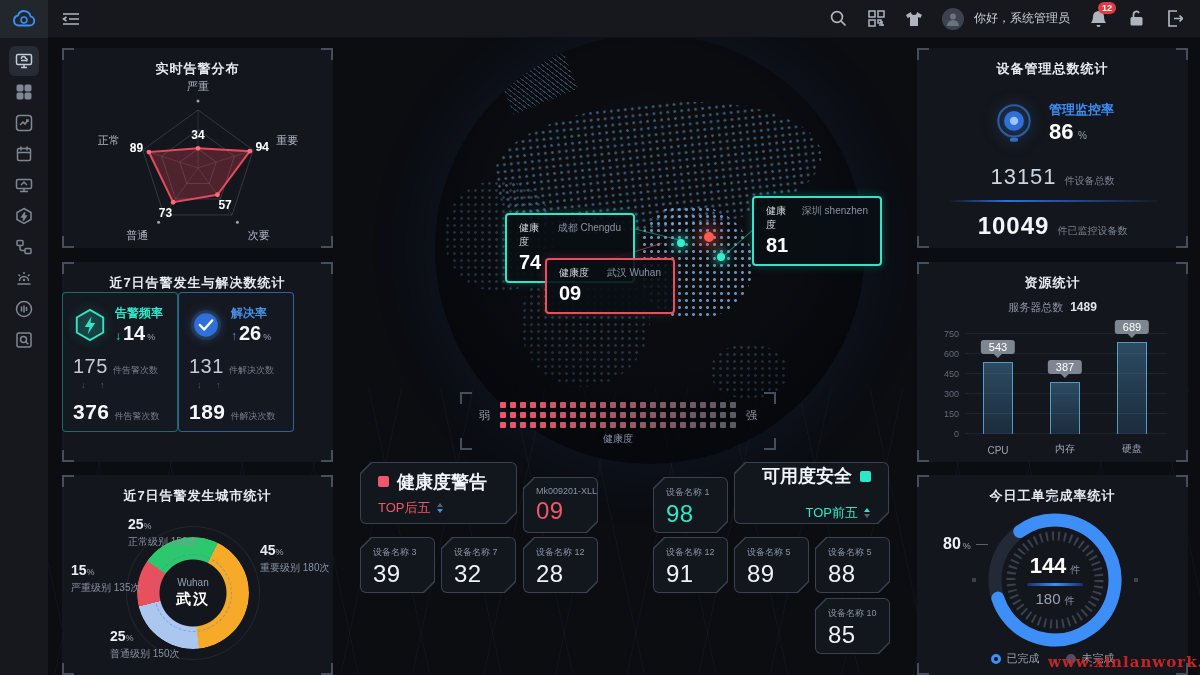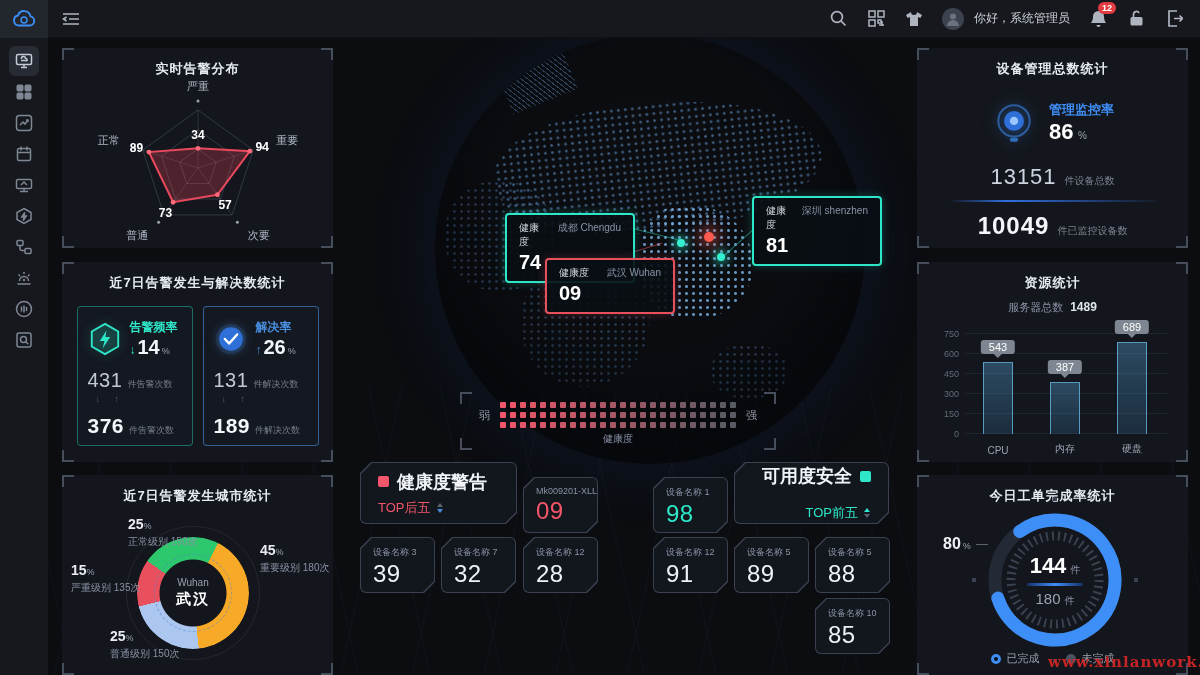--- a/index.html
+++ b/index.html
@@ -44,21 +44,21 @@
   .p-l2 { left:62px; top:224px; }
   .p-l3 { left:62px; top:437px; }
   .p-r1 { left:917px; top:10px; }
   .p-r2 { left:917px; top:224px; }
   .p-r3 { left:917px; top:437px; }
 
   
   #radar-svg { display:block; margin:2px auto 0; }
 
   
-  .stat-row { display:flex; gap:10px; justify-content:center; margin-top:14px; }
+  .stat-row { display:flex; }
   .stat-card { width:116px; height:140px; background:rgba(22,28,36,.55); border:1px solid; border-radius:4px; padding:12px 10px 8px; }
   .stat-card.teal { border-color:rgba(46,230,200,.4); }
   .stat-card.blue { border-color:rgba(74,144,226,.6); }
   .stat-head { display:flex; align-items:center; gap:8px; }
   .stat-ic { width:34px; height:34px; flex:none; filter:drop-shadow(0 0 6px rgba(46,230,200,.35)); }
   .stat-card.blue .stat-ic { filter:drop-shadow(0 0 6px rgba(74,144,226,.45)); }
   .stat-name { font-size:12px; font-weight:bold; }
   .stat-card.teal .stat-name, .stat-card.teal .t-arrow { color:#2ee6c8; }
   .stat-card.blue .stat-name, .stat-card.blue .t-arrow { color:#4a90e2; }
   .t-row { display:flex; align-items:baseline; gap:2px; }
@@ -527,21 +527,21 @@
             <div>
               <div class="stat-name">告警频率</div>
               <div class="t-row">
                 <span class="t-arrow">↓</span>
                 <span class="t-val">14</span>
                 <span class="t-unit">%</span>
               </div>
             </div>
           </div>
           <div class="v-row">
-              <span class="v-big">431</span>
+              <span class="v-big">175</span>
               <span class="v-lab">件告警次数</span>
             </div>
           <div class="mid-arrows">↓ ↑</div>
           <div class="v-row">
               <span class="v-big strong">376</span>
               <span class="v-lab">件告警次数</span>
             </div>
         </div>
         <div class="stat-card blue">
           <div class="stat-head">

